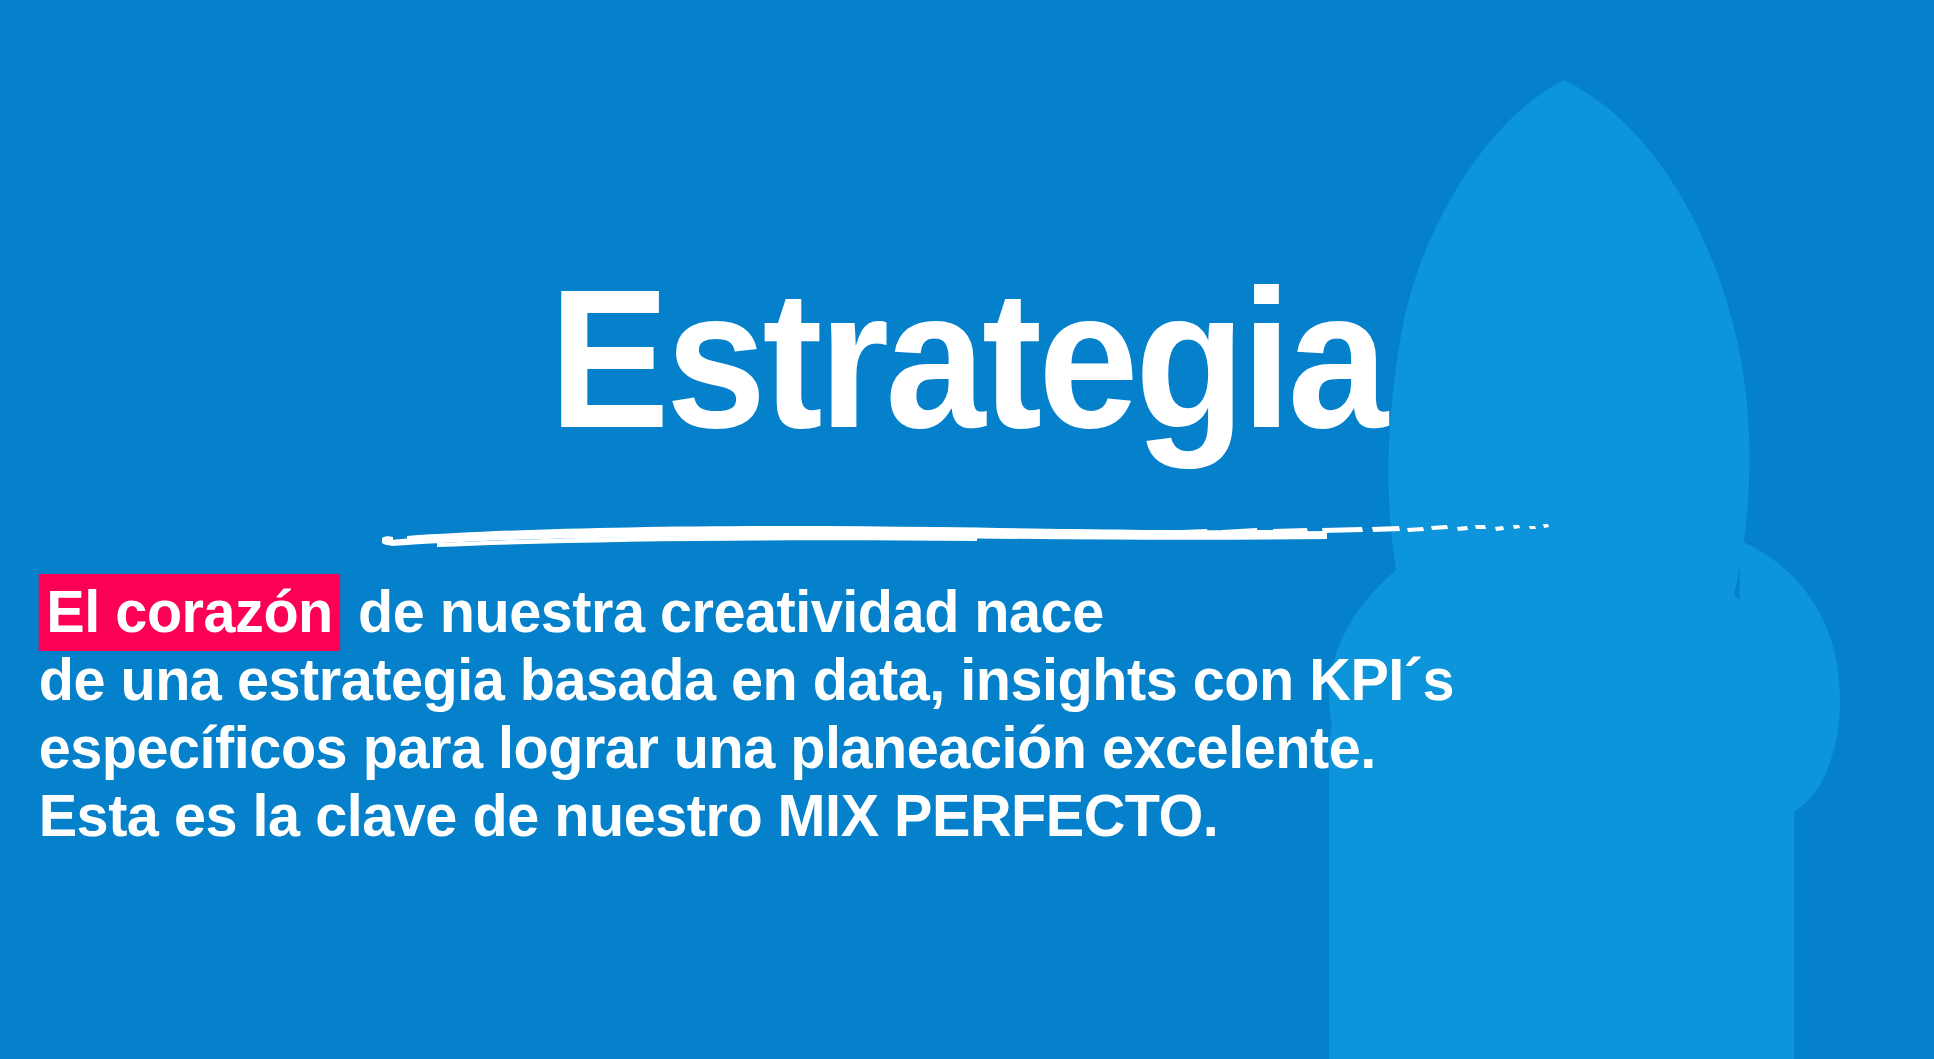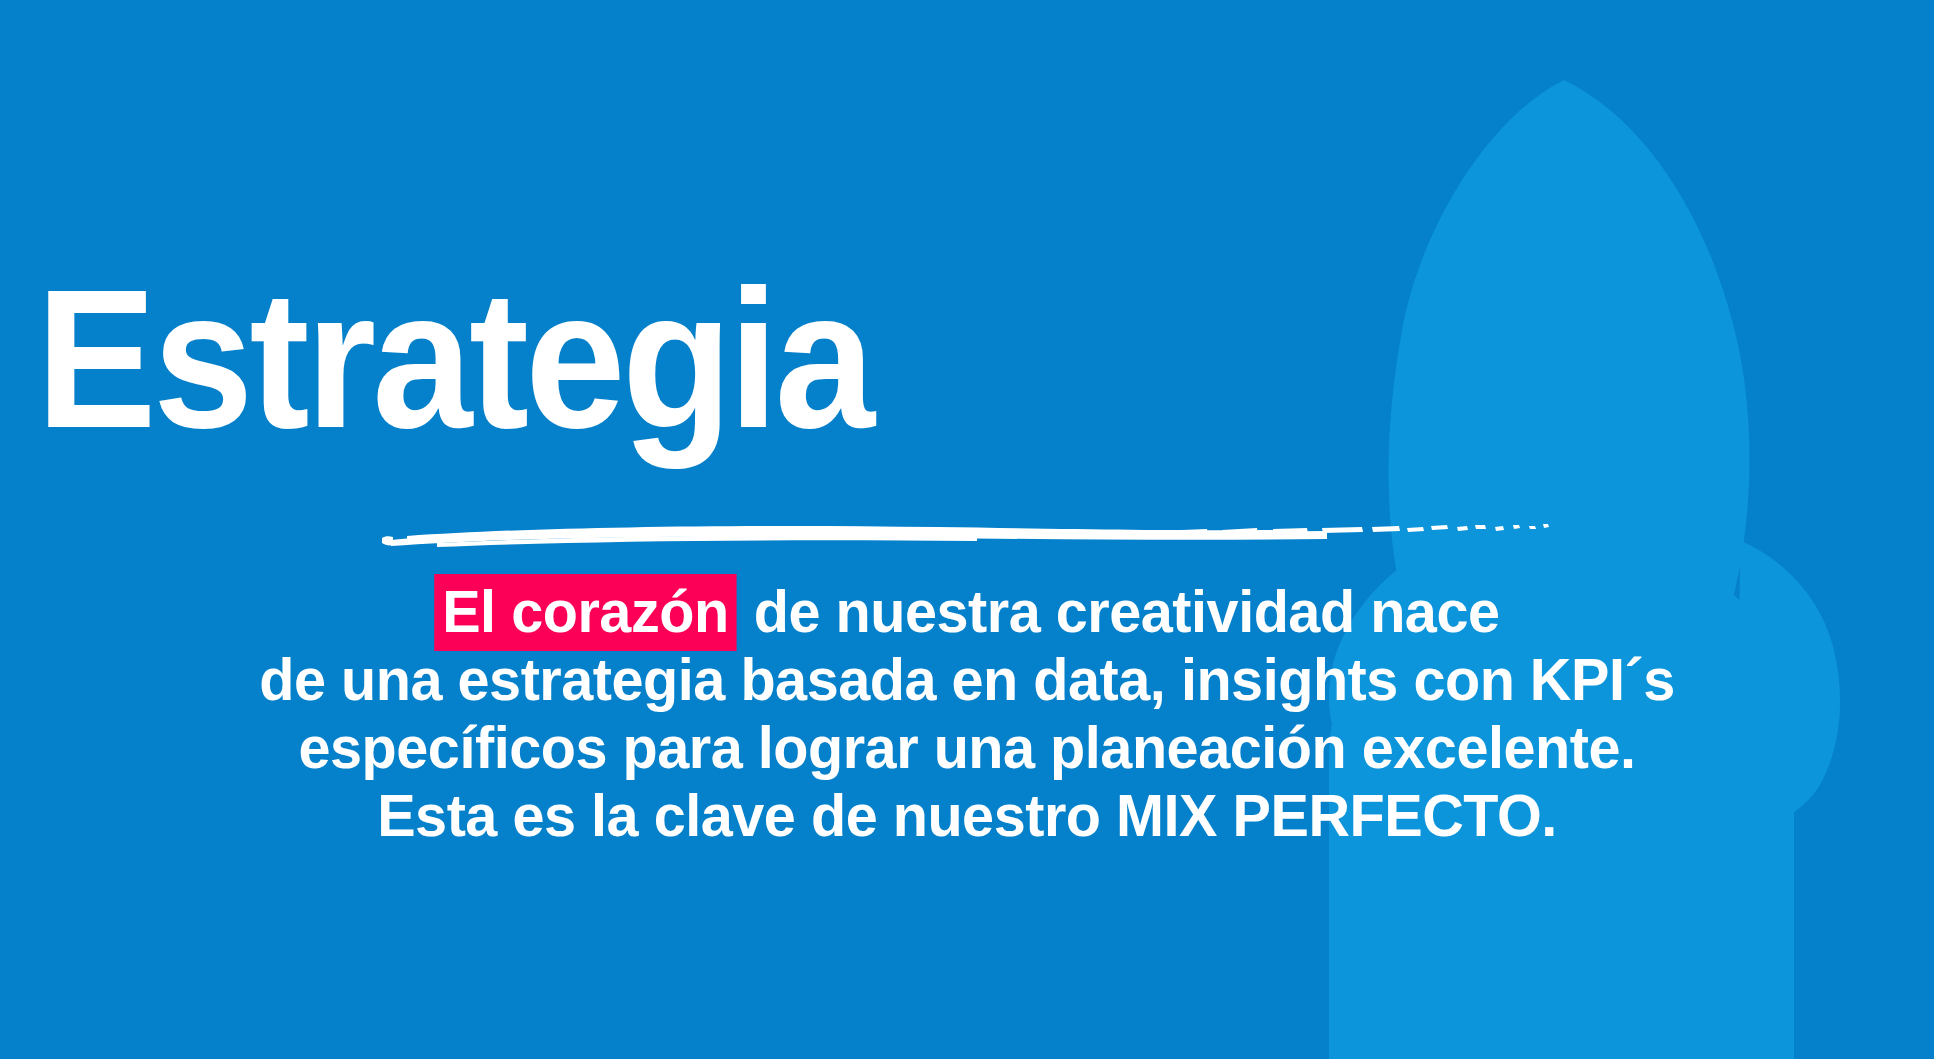--- a/index.html
+++ b/index.html
@@ -26,21 +26,21 @@
     height: 1059px;
     pointer-events: none;
   }
 
   
   .title-wrap {
     position: absolute;
     left: 0;
     top: 262px;
     width: 1934px;
-    text-align: left;
+    text-align: center;
   }
   .title {
     display: inline-block;
     color: #ffffff;
     font-family: "Liberation Sans", sans-serif;
     font-size: 196px;
     font-weight: bold;
     line-height: 1;
     letter-spacing: -4px;
     transform: scaleX(0.92);
@@ -61,21 +61,20 @@
     width: 1180px;
     height: 46px;
   }
 
   
   .body-wrap {
     position: absolute;
     left: 0;
     top: 578px;
     width: 1934px;
-    text-align: center;
   }
   .body-line {
     color: #ffffff;
     font-family: "Liberation Sans", sans-serif;
     font-size: 60px;
     font-weight: bold;
     line-height: 68px;
     letter-spacing: -0.5px;
     white-space: nowrap;
     transform: scaleX(0.96);

